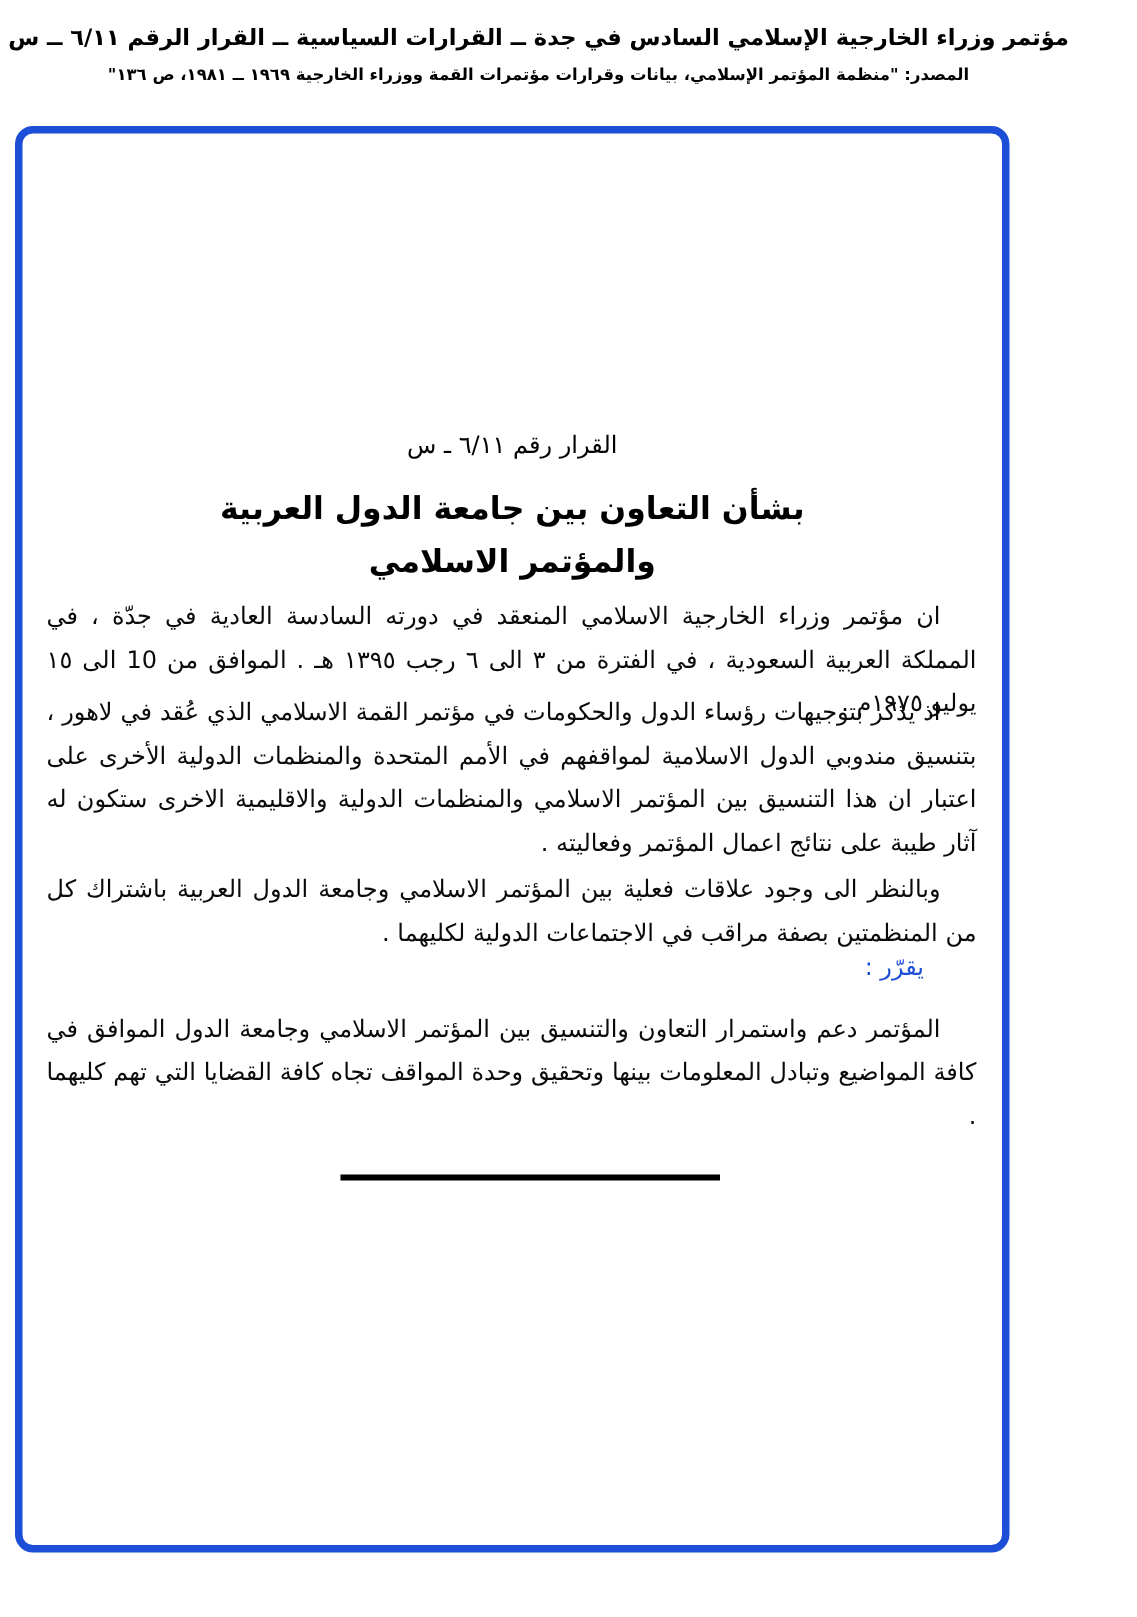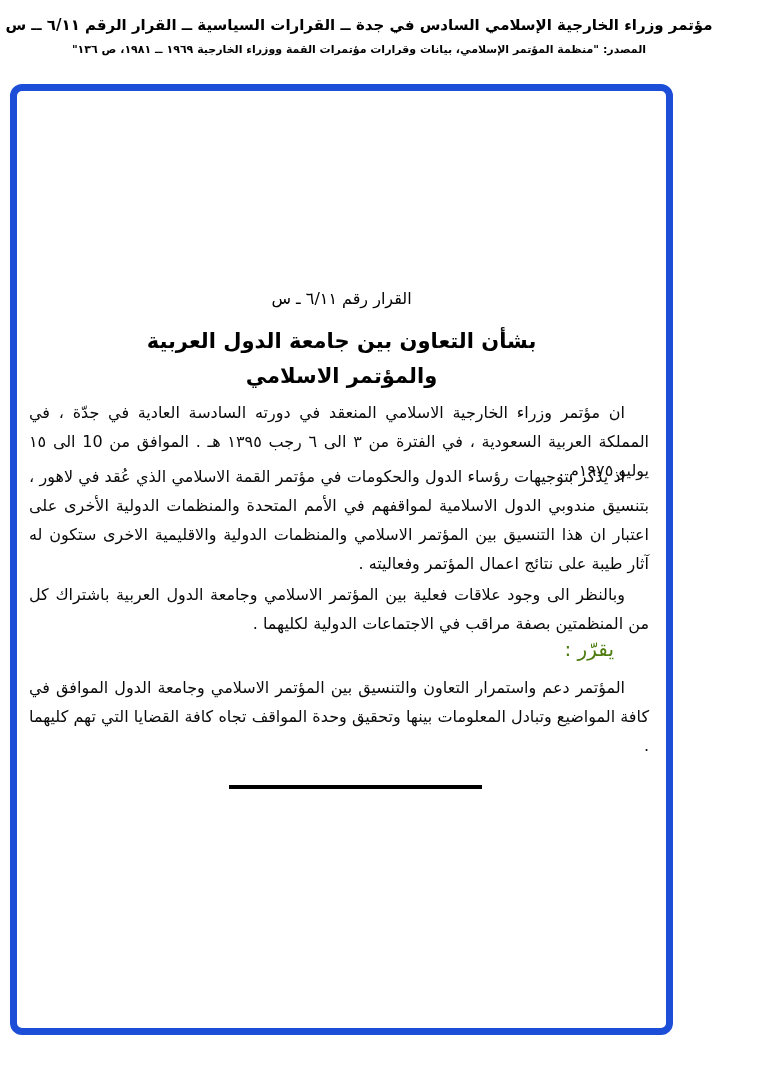--- a/index.html
+++ b/index.html
@@ -30,21 +30,21 @@
     font-weight: bold;
     font-size: 11px;
     line-height: 16px;
     direction: rtl;
   }
   .frame {
     position: absolute;
     left: 50px; top: 84px;
     width: 663px; height: 951px;
     box-sizing: border-box;
-    border: 7px solid #1d4ed8;
+    border: 5px solid #1d4ed8;
     border-radius: 12px;
     background: #ffffff;
   }
   .res-num {
     position: absolute;
     top: 198px; left: 0; right: 0;
     text-align: center;
     font-size: 16px;
     direction: rtl;
   }
@@ -70,23 +70,23 @@
     direction: rtl;
     color: #0a0a0a;
   }
   .p1 { top: 307px; }
   .p2 { top: 371px; }
   .p3 { top: 489px; }
   .decides {
     position: absolute;
     top: 546px;
     right: 52px;
-    font-size: 20px;
+    font-size: 16px;
     direction: rtl;
-    color: #4d7c0f;
+    color: #1d4ed8;
   }
   .p4 { top: 582px; }
   .divider {
     position: absolute;
     top: 694px;
     left: 212px;
     width: 253px;
     height: 4px;
     background: #000000;
   }

